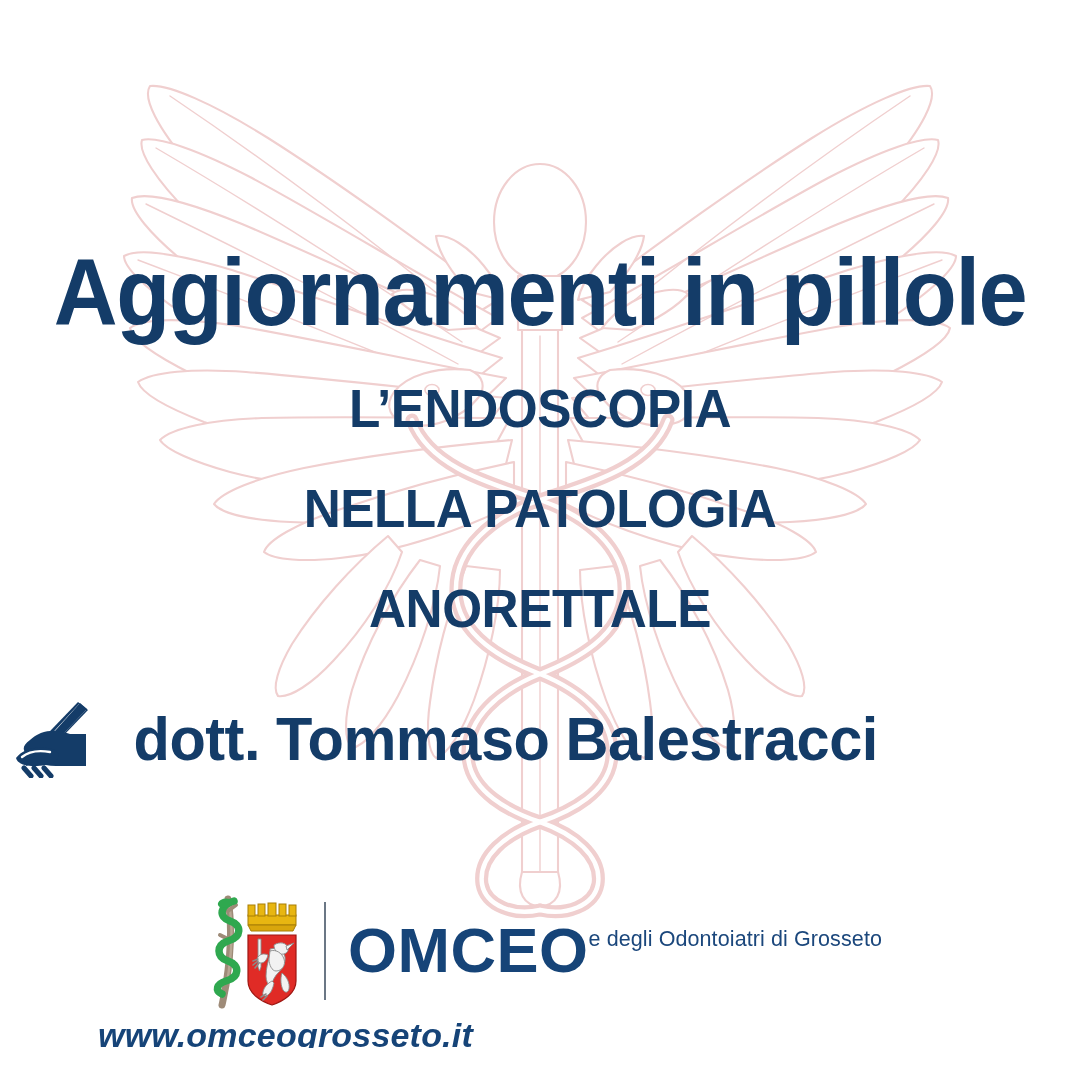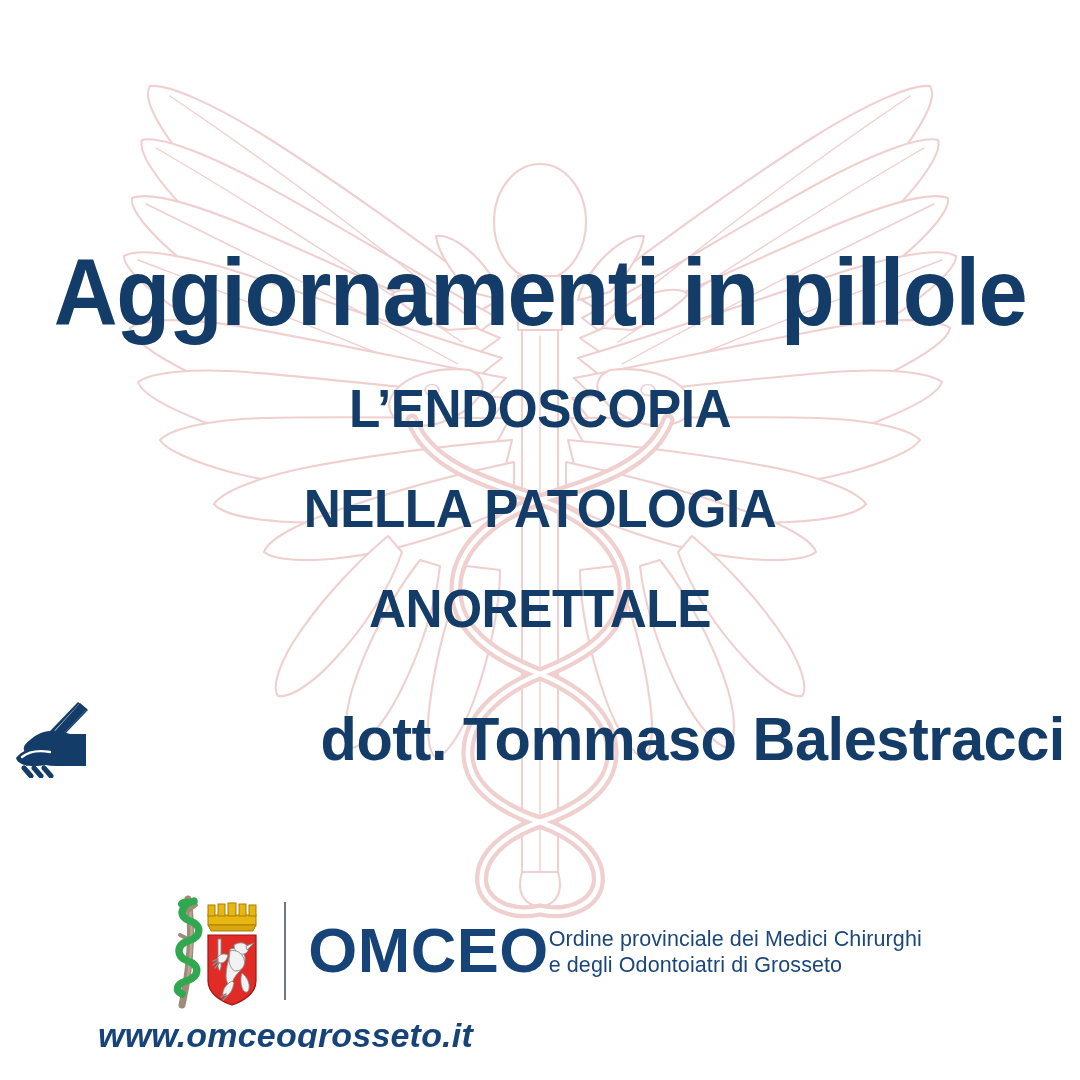--- a/index.html
+++ b/index.html
@@ -74,21 +74,21 @@
     white-space: nowrap;
   }
 
   .speaker-row {
     position: absolute;
     left: 0;
     top: 700px;
     width: 1080px;
     display: flex;
     align-items: center;
-    justify-content: space-between;
+    justify-content: flex-start;
     gap: 22px;
   }
   .speaker-icon {
     width: 96px;
     height: 78px;
     flex: 0 0 auto;
     display: block;
   }
   .speaker-name {
     color: #143C68;
@@ -363,21 +363,20 @@
           <path d="M60,66 L 55,68 M60,68 L 55,72 M61,70 L 57,75" fill="none" stroke="#8A8A8A" stroke-width="1.6" stroke-linecap="round"></path>
           <path d="M68,101 L 63,104 M69,103 L 65,107" fill="none" stroke="#8A8A8A" stroke-width="1.6" stroke-linecap="round"></path>
         </g>
       </svg>
 
       <div class="logo-divider"></div>
 
       <div class="logo-text">
         <div class="omceo-word">OMCEO</div>
         <div class="omceo-tagline">
-          <span>Ordine provinciale dei Medici Chirurghi</span>
           <span>e degli Odontoiatri di Grosseto</span>
         </div>
       </div>
     </div>
 
     <div class="website">www.omceogrosseto.it</div>
 
   </div>
 </div>
 

